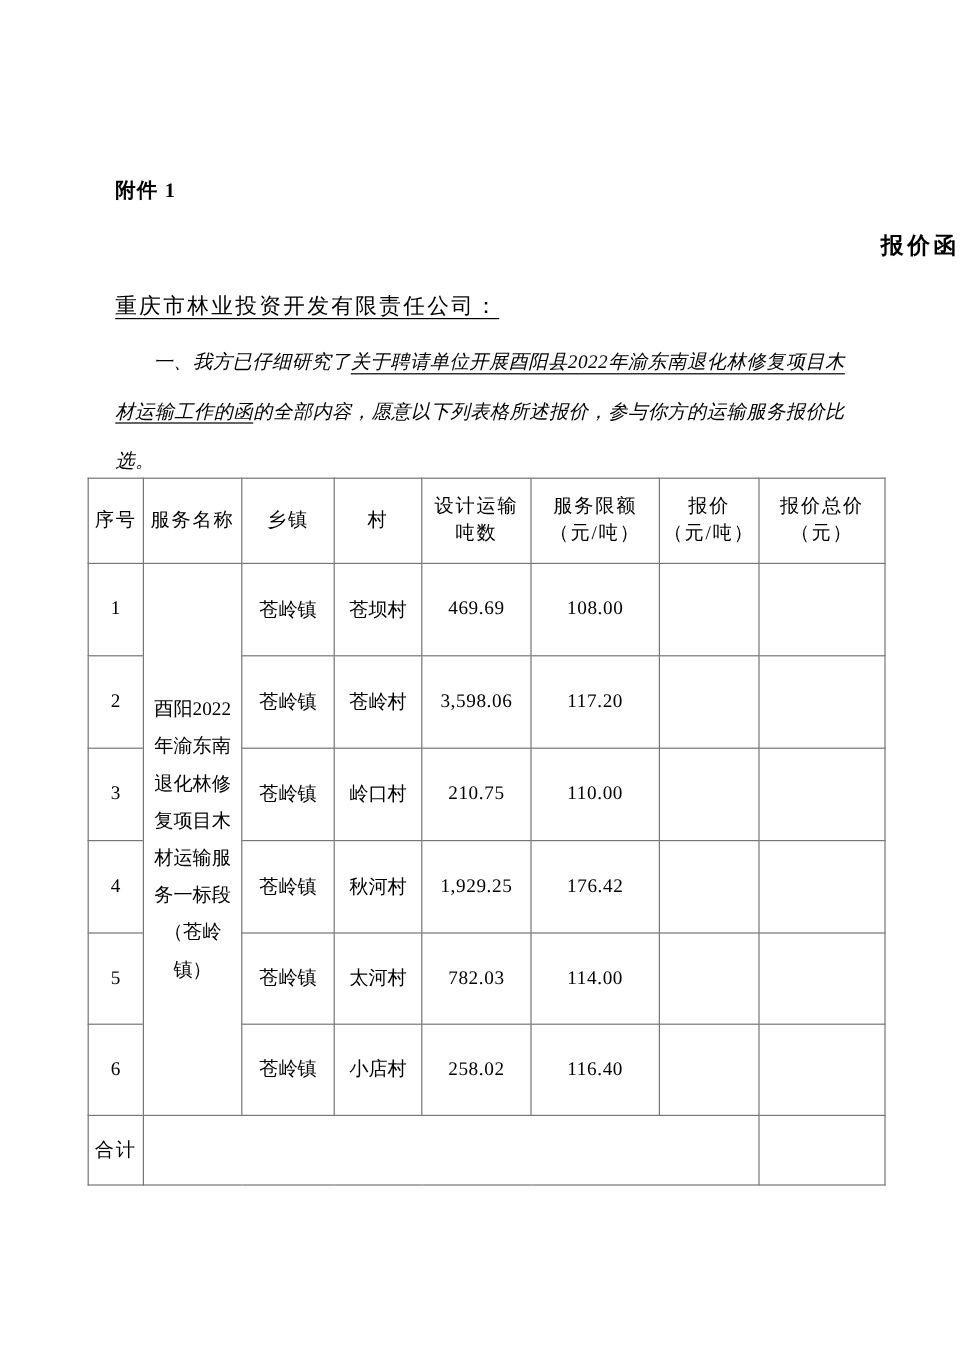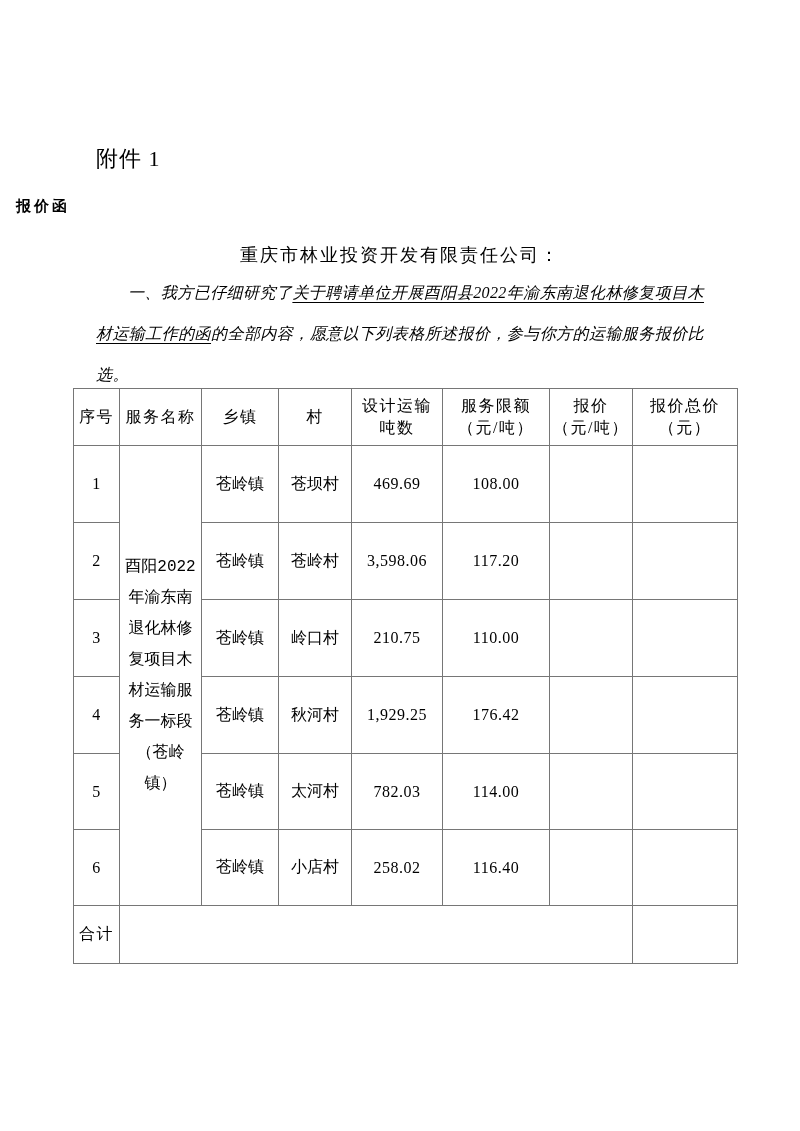--- a/index.html
+++ b/index.html
@@ -10,41 +10,41 @@
   body {
     width: 800px;
     height: 1131px;
     position: relative;
     overflow: hidden;
     color: #000000;
     font-family: "Liberation Serif", "DejaVu Serif", serif;
   }
   .attach-label {
     margin: 146px 0 0 96px;
-    font-size: 22px;
-    font-weight: normal;
+    font-size: 17px;
+    font-weight: bold;
     line-height: 26px;
     letter-spacing: 1px;
   }
   .doc-title {
     margin-top: 20px;
     padding-left: 16px;
-    text-align: left;
-    font-size: 15px;
+    text-align: right;
+    font-size: 19px;
     font-weight: bold;
     line-height: 28px;
     letter-spacing: 3px;
   }
   .recipient {
-    margin: 24px 96px 6px 96px;
+    margin: 24px 96px 16px 96px;
     font-size: 18px;
     line-height: 22px;
     letter-spacing: 2px;
+    text-decoration: underline;
     text-underline-offset: 4px;
-    text-align: center;
   }
   .body-para {
     margin: 4px 96px 0 96px;
     width: 608px;
     font-size: 16px;
     line-height: 41px;
     letter-spacing: 0.4px;
     text-align: justify;
     text-indent: 32px;
     line-break: strict;
@@ -62,34 +62,33 @@
   }
   .quote-table th, .quote-table td {
     border: 1px solid #767676;
     padding: 0;
     text-align: center;
     vertical-align: middle;
     font-weight: normal;
     font-size: 16px;
     overflow: hidden;
   }
-  .quote-table thead tr { height: 57px; margin-left: 37px; }
+  .quote-table thead tr { height: 71px; margin-left: 37px; }
   .quote-table tbody tr { height: 77px; }
   .quote-table tbody tr.short { height: 76px; }
   .quote-table tbody tr.total-row { height: 58px; }
   .quote-table th {
     line-height: 22px;
     letter-spacing: 1.5px;
     white-space: pre-line;
   }
   .service-cell {
     white-space: pre-line;
     line-height: 31px;
     padding: 0 4px;
-    font-family: Liberation Mono, monospace;
   }
   .num-cell {
     letter-spacing: 0.5px;
   }
   .total-label-cell {
     letter-spacing: 1.5px;
   }
 </style>
 </head>
 <body>

